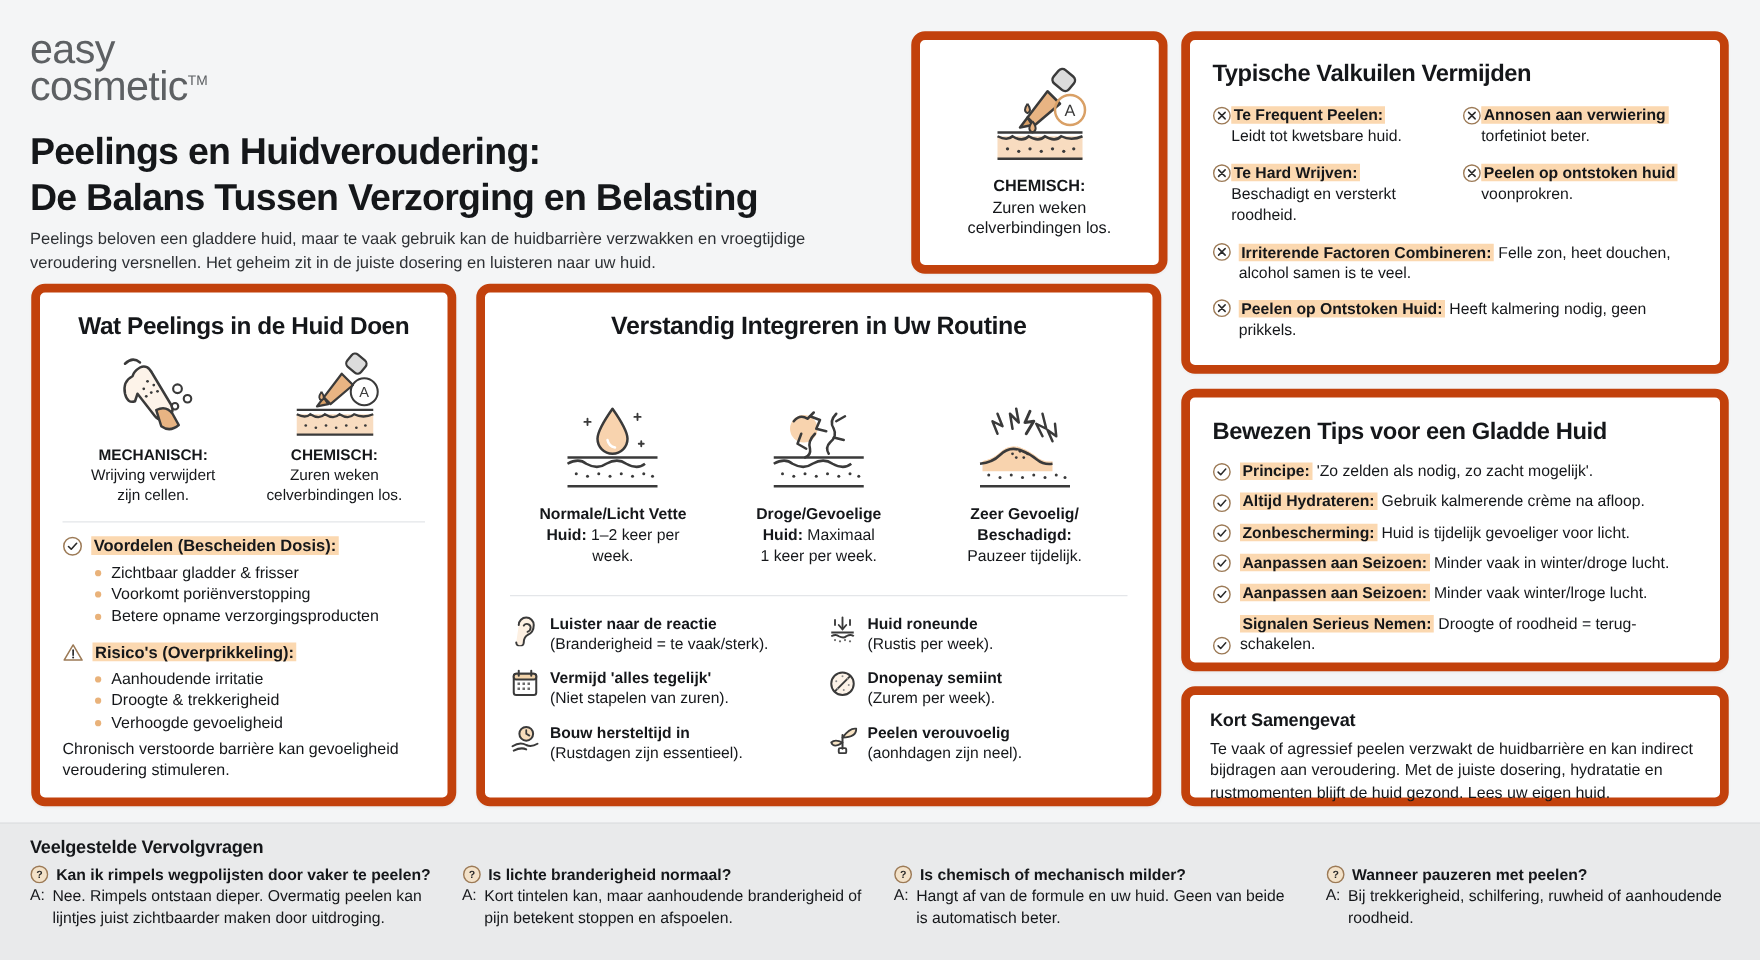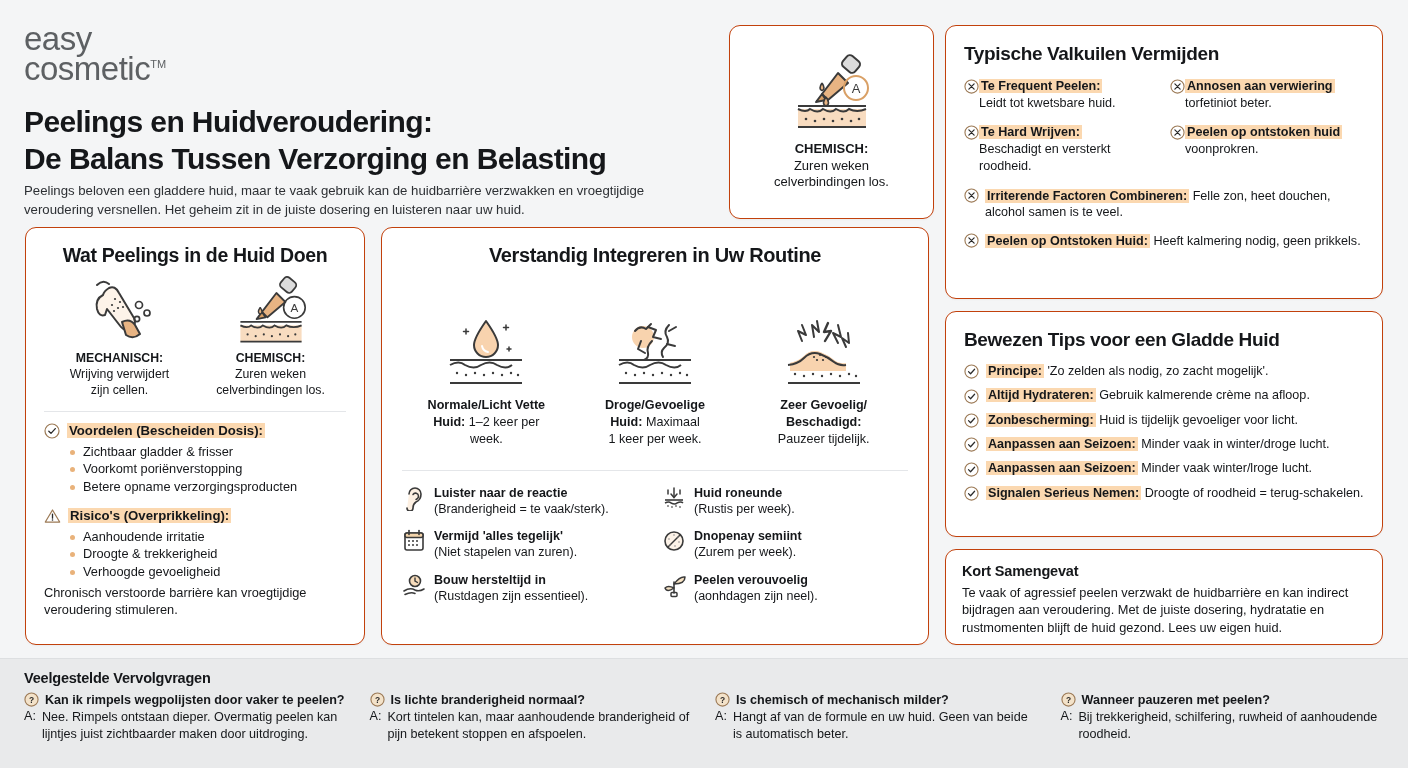--- a/index.html
+++ b/index.html
@@ -33,21 +33,21 @@
   }
   .subline {
     position: absolute; left: 24px; top: 182px; width: 676px;
     font-size: 13.2px; color: #2d3034; line-height: 1.42;
   }
 
   
   .card {
     position: absolute;
     background: #ffffff;
-    border: 1px solid #c2410c;
+    border: 7px solid #c2410c;
     border-radius: 11px;
     box-shadow: 0 1px 2px rgba(0,0,0,0.04);
   }
   .card-title {
     font-size: 19px; font-weight: 700; color: #15171a; letter-spacing: -0.35px;
   }
 
   
   #chem-card { left: 729px; top: 25px; width: 205px; height: 194px; }
   #chem-card .inner {
@@ -401,21 +401,21 @@
               <circle cx="9" cy="12.3" r="0.85" fill="#2a2a2a"></circle>
             </svg>
           </span>
         <span class="ttl hl">Risico's (Overprikkeling):</span>
       </div>
       <ul class="bullets">
         <li>Aanhoudende irritatie</li>
         <li>Droogte &amp; trekkerigheid</li>
         <li>Verhoogde gevoeligheid</li>
       </ul>
-      <div class="note">Chronisch verstoorde barrière kan vroegtijdige veroudering stimuleren.</div>
+      <div class="note">Chronisch verstoorde barrière kan gevoeligheid veroudering stimuleren.</div>
     </div>
   </div>
 
   <div class="card" id="routine-card">
     <div class="card-title">Verstandig Integreren in Uw Routine</div>
 
     <div class="skins">
       <div class="skin">
         <span>
           <svg width="96" height="78" viewBox="0 0 96 78">

